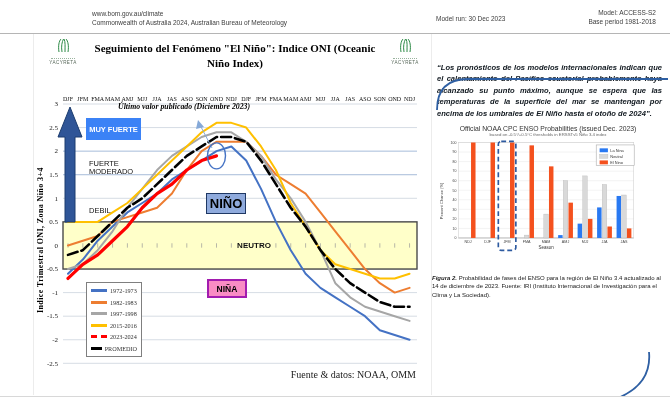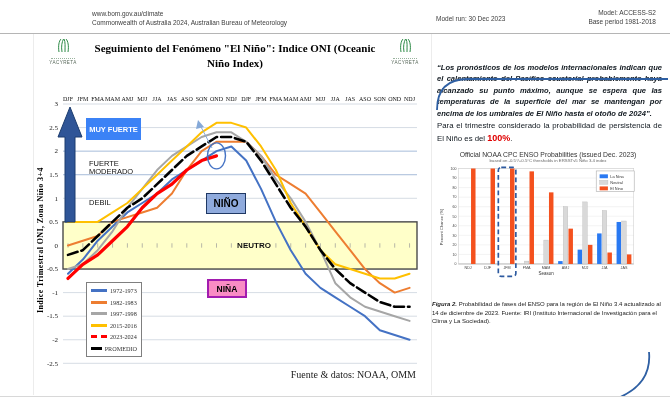--- a/index.html
+++ b/index.html
@@ -22,23 +22,23 @@
 
   .chart-wrap{position:absolute;left:0;top:55px;width:399px;height:306px}
   #main-chart{position:absolute;left:0;top:0;width:399px;height:306px}
   .y-title{position:absolute;left:2px;top:44px;height:214px;writing-mode:vertical-rl;transform:rotate(180deg);
     text-align:center;font-family:"Liberation Serif",serif;font-weight:bold;font-size:8px;letter-spacing:.4px;color:#000}
   .ultimo{position:absolute;left:84px;top:13px;white-space:nowrap;
     font-family:"Liberation Serif",serif;font-style:italic;font-weight:bold;font-size:7.8px;color:#000}
   .muy-fuerte{position:absolute;left:52px;top:29px;width:55px;height:22px;background:#3b82f6;color:#fff;
     font-weight:bold;font-size:7.5px;display:flex;align-items:center;justify-content:center}
   .slabel{position:absolute;left:55px;font-weight:normal;font-size:7.5px;color:#111}
-  .fuerte{top:70px}.moderado{top:78px}.debil{top:109px}
+  .fuerte{top:70px}.moderado{top:78px}.debil{top:117px}
   .nino-badge{position:absolute;left:172px;top:104px;width:40px;height:21px;background:#8FAADC;
-    border:1.5px solid #1F3864;font-weight:bold;font-size:10px;display:flex;align-items:center;justify-content:center;color:#000}
+    border:1.5px solid #1F3864;font-weight:bold;font-size:13px;display:flex;align-items:center;justify-content:center;color:#000}
   .neutro-label{position:absolute;left:140px;top:152px;width:160px;text-align:center;font-weight:bold;font-size:8px;color:#111}
   .nina-badge{position:absolute;left:173px;top:190px;width:40px;height:19px;background:#F98CC4;
     border:2px solid #a21caf;font-weight:bold;font-size:8.5px;display:flex;align-items:center;justify-content:center;color:#000}
   .legend{position:absolute;left:52px;top:193px;width:56px;background:#fff;border:1px solid #7f7f7f;
     padding:4px 4px;display:flex;flex-direction:column;gap:4.5px}
   .lg-row{display:flex;align-items:center;gap:3px}
   .lg-swatch{width:16px;height:0}
   .lg-label{font-family:"Liberation Serif",serif;font-size:6.2px;color:#333;white-space:nowrap}
   .fuente{position:absolute;left:256px;top:280px;width:126px;text-align:right;
     font-family:"Liberation Serif",serif;font-size:10px;color:#222}
@@ -173,20 +173,21 @@
         <polyline points="67,268.025 81.85,263.31 96.7,249.165 111.55,230.305 126.4,206.73000000000002 141.25,187.87 156.1,169.01 170.95,154.865 185.8,145.435 200.65,136.005 215.5,131.29 230.35,131.29 245.2,140.72 260.04999999999995,154.865 274.9,178.44 289.75,197.3 304.6,220.875 319.45,249.165 334.3,282.16999999999996 349.15,296.31499999999994 364,305.745 378.84999999999997,310.46000000000004 393.7,315.17499999999995 408.55,319.89" fill="none" stroke="#A6A6A6" stroke-width="2" stroke-linejoin="round" stroke-linecap="round"></polyline>
         <polyline points="67,220.875 81.85,220.875 96.7,220.875 111.55,211.445 126.4,202.015 141.25,187.87 156.1,173.725 170.95,159.57999999999998 185.8,145.435 200.65,131.29 215.5,121.86 230.35,121.86 245.2,126.575 260.04999999999995,145.435 274.9,169.01 289.75,202.015 304.6,225.59 319.45,249.165 334.3,263.31 349.15,268.025 364,272.74 378.84999999999997,277.45500000000004 393.7,277.45500000000004 408.55,272.74" fill="none" stroke="#FFC000" stroke-width="2" stroke-linejoin="round" stroke-linecap="round"></polyline>
         <polyline points="67,277.45500000000004 81.85,263.31 96.7,253.88 111.55,239.73499999999999 126.4,225.59 141.25,206.73000000000002 156.1,192.58499999999998 170.95,183.155 185.8,169.01 200.65,159.57999999999998 215.5,154.865" fill="none" stroke="#FF0000" stroke-width="3.2" stroke-linejoin="round" stroke-linecap="round"></polyline>
         <polyline points="67,253.88 81.85,249.165 96.7,235.01999999999998 111.55,220.875 126.4,206.73000000000002 141.25,197.3 156.1,183.155 170.95,169.01 185.8,154.865 200.65,145.435 215.5,136.005 230.35,136.005 245.2,140.72 260.04999999999995,159.57999999999998 274.9,183.155 289.75,206.73000000000002 304.6,225.59 319.45,249.165 334.3,268.025 349.15,282.16999999999996 364,291.6 378.84999999999997,301.03 393.7,305.745 408.55,305.745" fill="none" stroke="#000000" stroke-width="2.6" stroke-linejoin="round" stroke-linecap="round" stroke-dasharray="10 4"></polyline>
         <polygon points="64,221 64,136 57,136 69,106 81,136 74,136 74,221" fill="#2F5597" stroke="#1c3c6e" stroke-width="1"></polygon>
         <line x1="211" y1="147" x2="199" y2="124" stroke="#85a9d8" stroke-width="1"></line>
         <polygon points="197,119 203,126 195,128" fill="#85a9d8"></polygon>
         <ellipse cx="215.5" cy="154.865" rx="9" ry="13" fill="none" stroke="#4472C4" stroke-width="1.4"></ellipse>
       </svg>
     <div class="y-title">Indice Trimestral ONI, Zona Niño 3+4</div>
+    <div class="ultimo">Último valor publicado  (Diciembre 2023)</div>
     <div class="muy-fuerte">MUY FUERTE</div>
     <div class="slabel fuerte">FUERTE</div>
     <div class="slabel moderado">MODERADO</div>
     <div class="slabel debil">DEBIL</div>
     <div class="nino-badge">NIÑO</div>
     <div class="neutro-label">NEUTRO</div>
     <div class="nina-badge">NIÑA</div>
     <div id="main-legend" class="legend">
         <div class="lg-row">
           <span class="lg-swatch" style="border-top: 3px solid rgb(68, 114, 196);"></span>
@@ -216,21 +217,20 @@
     <div class="fuente">Fuente &amp; datos: NOAA, OMM</div>
   </div>
 </div>
 
 <div class="right-panel">
   <svg class="bubble" viewBox="0 0 240 356">
     <path d="M 9 70 Q 9 39 40 39 L 240 39" fill="none" stroke="#2E5FA3" stroke-width="1.8"></path>
     <path d="M 221 312 Q 224 344 190 358" fill="none" stroke="#2E5FA3" stroke-width="1.8"></path>
   </svg>
   <div class="quote">“Los pronósticos de los modelos internacionales indican que el calentamiento del Pacífico ecuatorial probablemente haya alcanzado su punto máximo, aunque se espera que las temperaturas de la superficie del mar se mantengan por encima de los umbrales de El Niño hasta el otoño de 2024”.</div>
-  <div class="statement"><span>Para el trimestre considerado la probabilidad de persistencia de El Niño es del </span><span class="pct">100%</span><span>.</span></div>
   <div class="inset">
     <div class="inset-title">Official NOAA CPC ENSO Probabilities (issued Dec. 2023)</div>
     <div class="inset-sub">based on -0.5°/+0.5°C thresholds in ERSSTv5 Niño 3.4 index</div>
     <svg id="inset-chart" viewBox="0 0 232 120">
         <line x1="24" x2="204" y1="100" y2="100" stroke="#888" stroke-width="0.6"></line>
         <text x="22" y="101.4" text-anchor="end" font-size="3.6" fill="#444">0</text>
         <line x1="24" x2="204" y1="90.2" y2="90.2" stroke="#ebebeb" stroke-width="0.6"></line>
         <text x="22" y="91.60000000000001" text-anchor="end" font-size="3.6" fill="#444">10</text>
         <line x1="24" x2="204" y1="80.4" y2="80.4" stroke="#ebebeb" stroke-width="0.6"></line>
         <text x="22" y="81.80000000000001" text-anchor="end" font-size="3.6" fill="#444">20</text>

